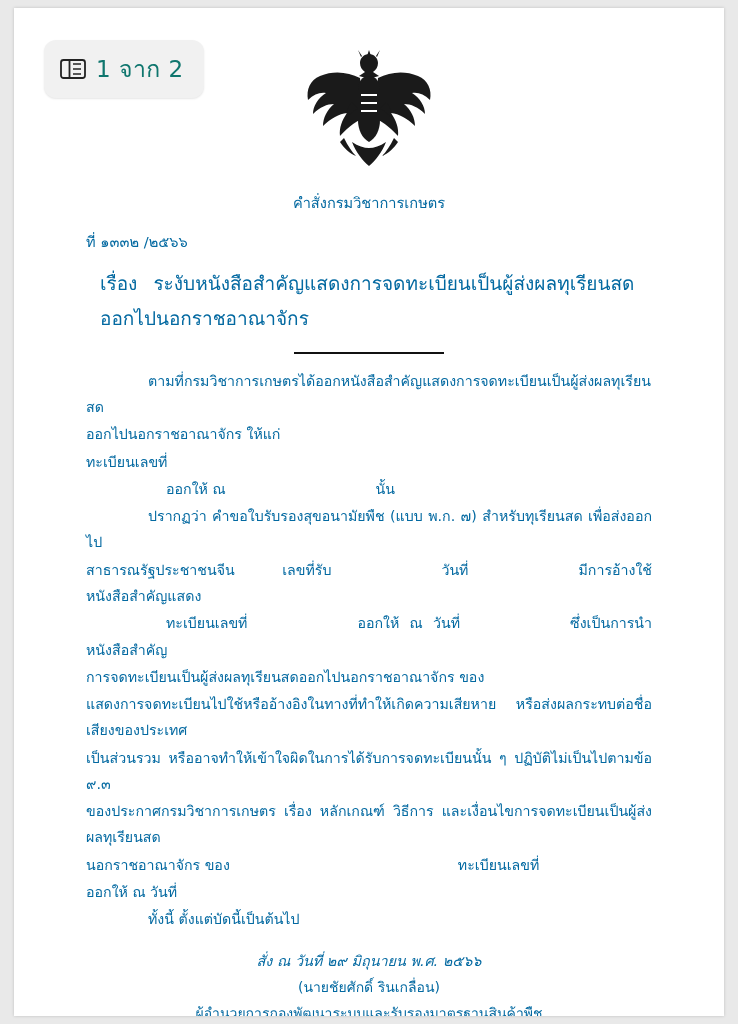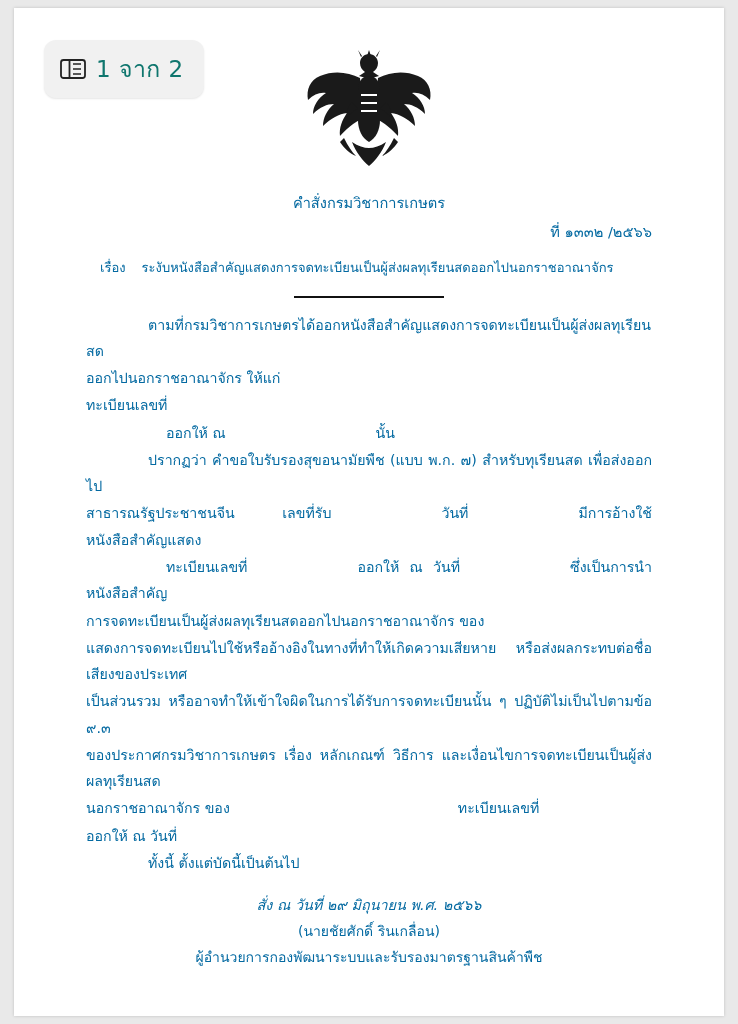--- a/index.html
+++ b/index.html
@@ -78,24 +78,24 @@
     top: 180px;
     padding: 0 72px;
     color: #0369a1;
     font-size: 14.2px;
     line-height: 1.85;
   }
   .indent { display: inline-block; width: 62px; }
   .indent-sm { display: inline-block; width: 40px; }
 
   .title-1 { text-align: center; font-size: 14.6px; margin-top: 2px; }
-  .title-2 { text-align: right; font-size: 14.6px; margin-top: 2px; }
+  .title-2 { text-align: left; font-size: 14.6px; margin-top: 12px; }
   .subject {
     margin-top: 10px;
-    font-size: 13px;
+    font-size: 19px;
     padding-left: 14px;
   }
   .subject .kw { padding-right: 16px; }
 
   .rule {
     width: 150px;
     height: 1.6px;
     background: #111;
     margin: 16px auto 14px auto;
   }

